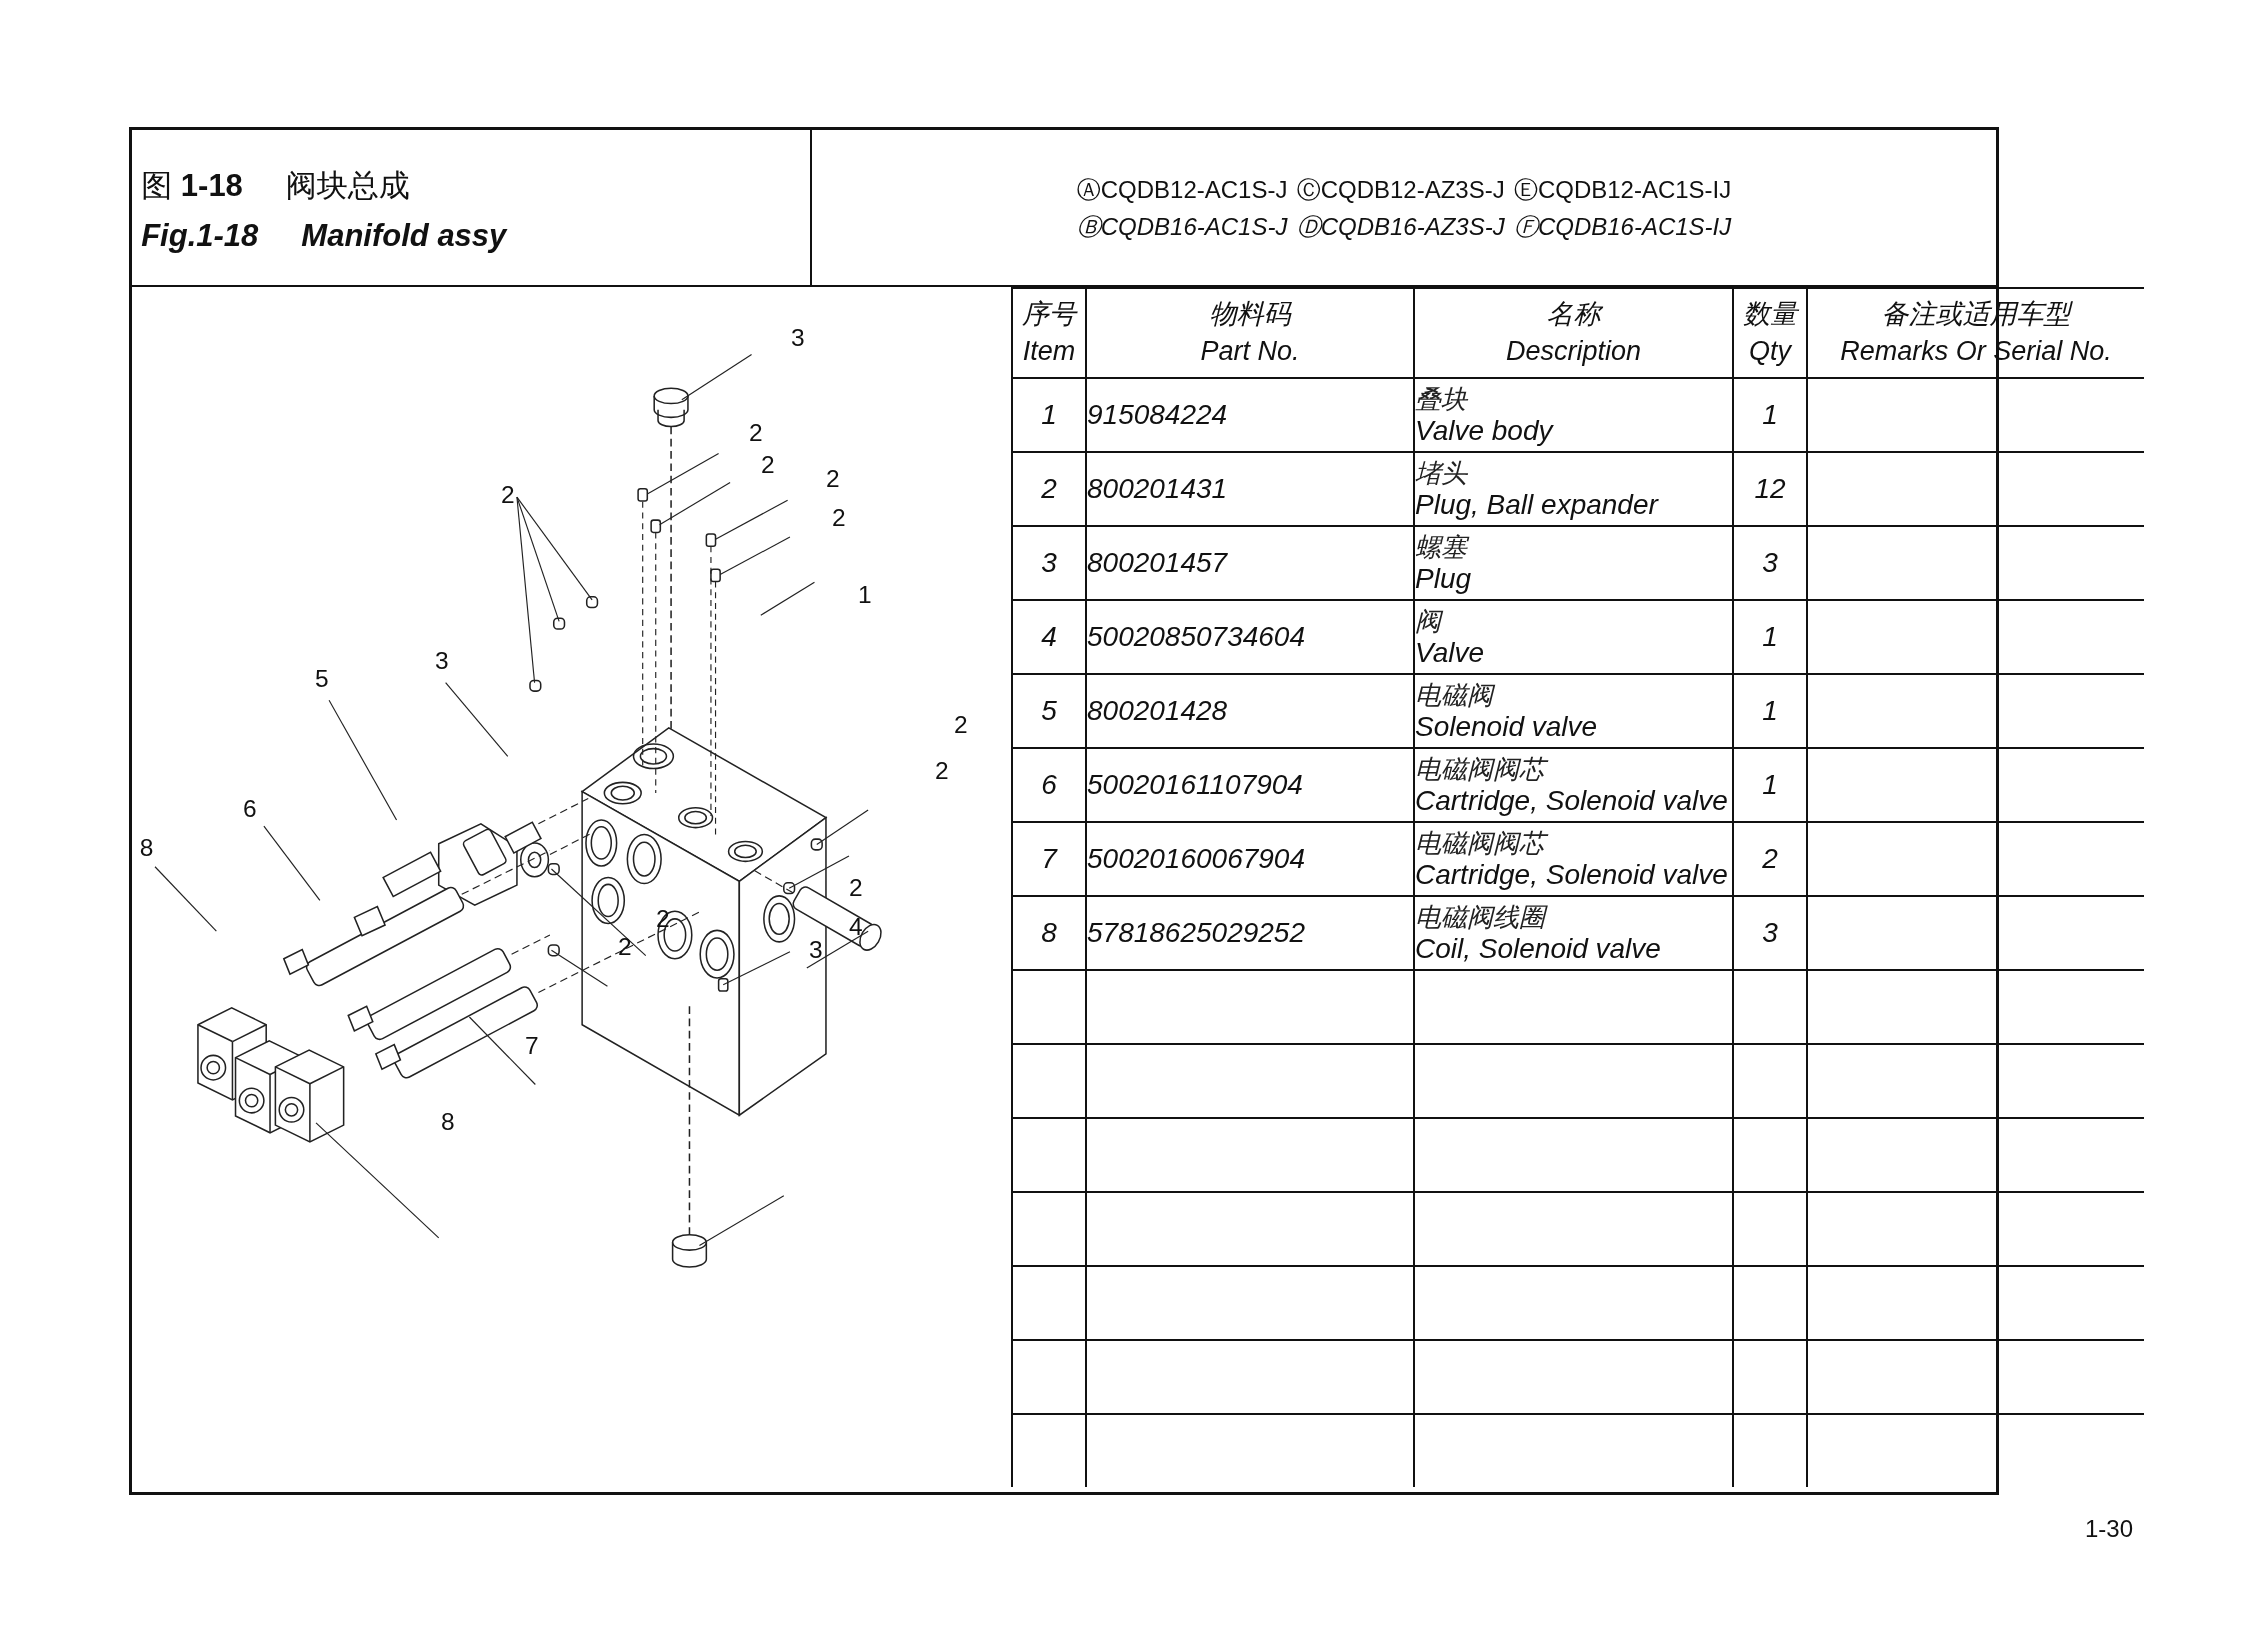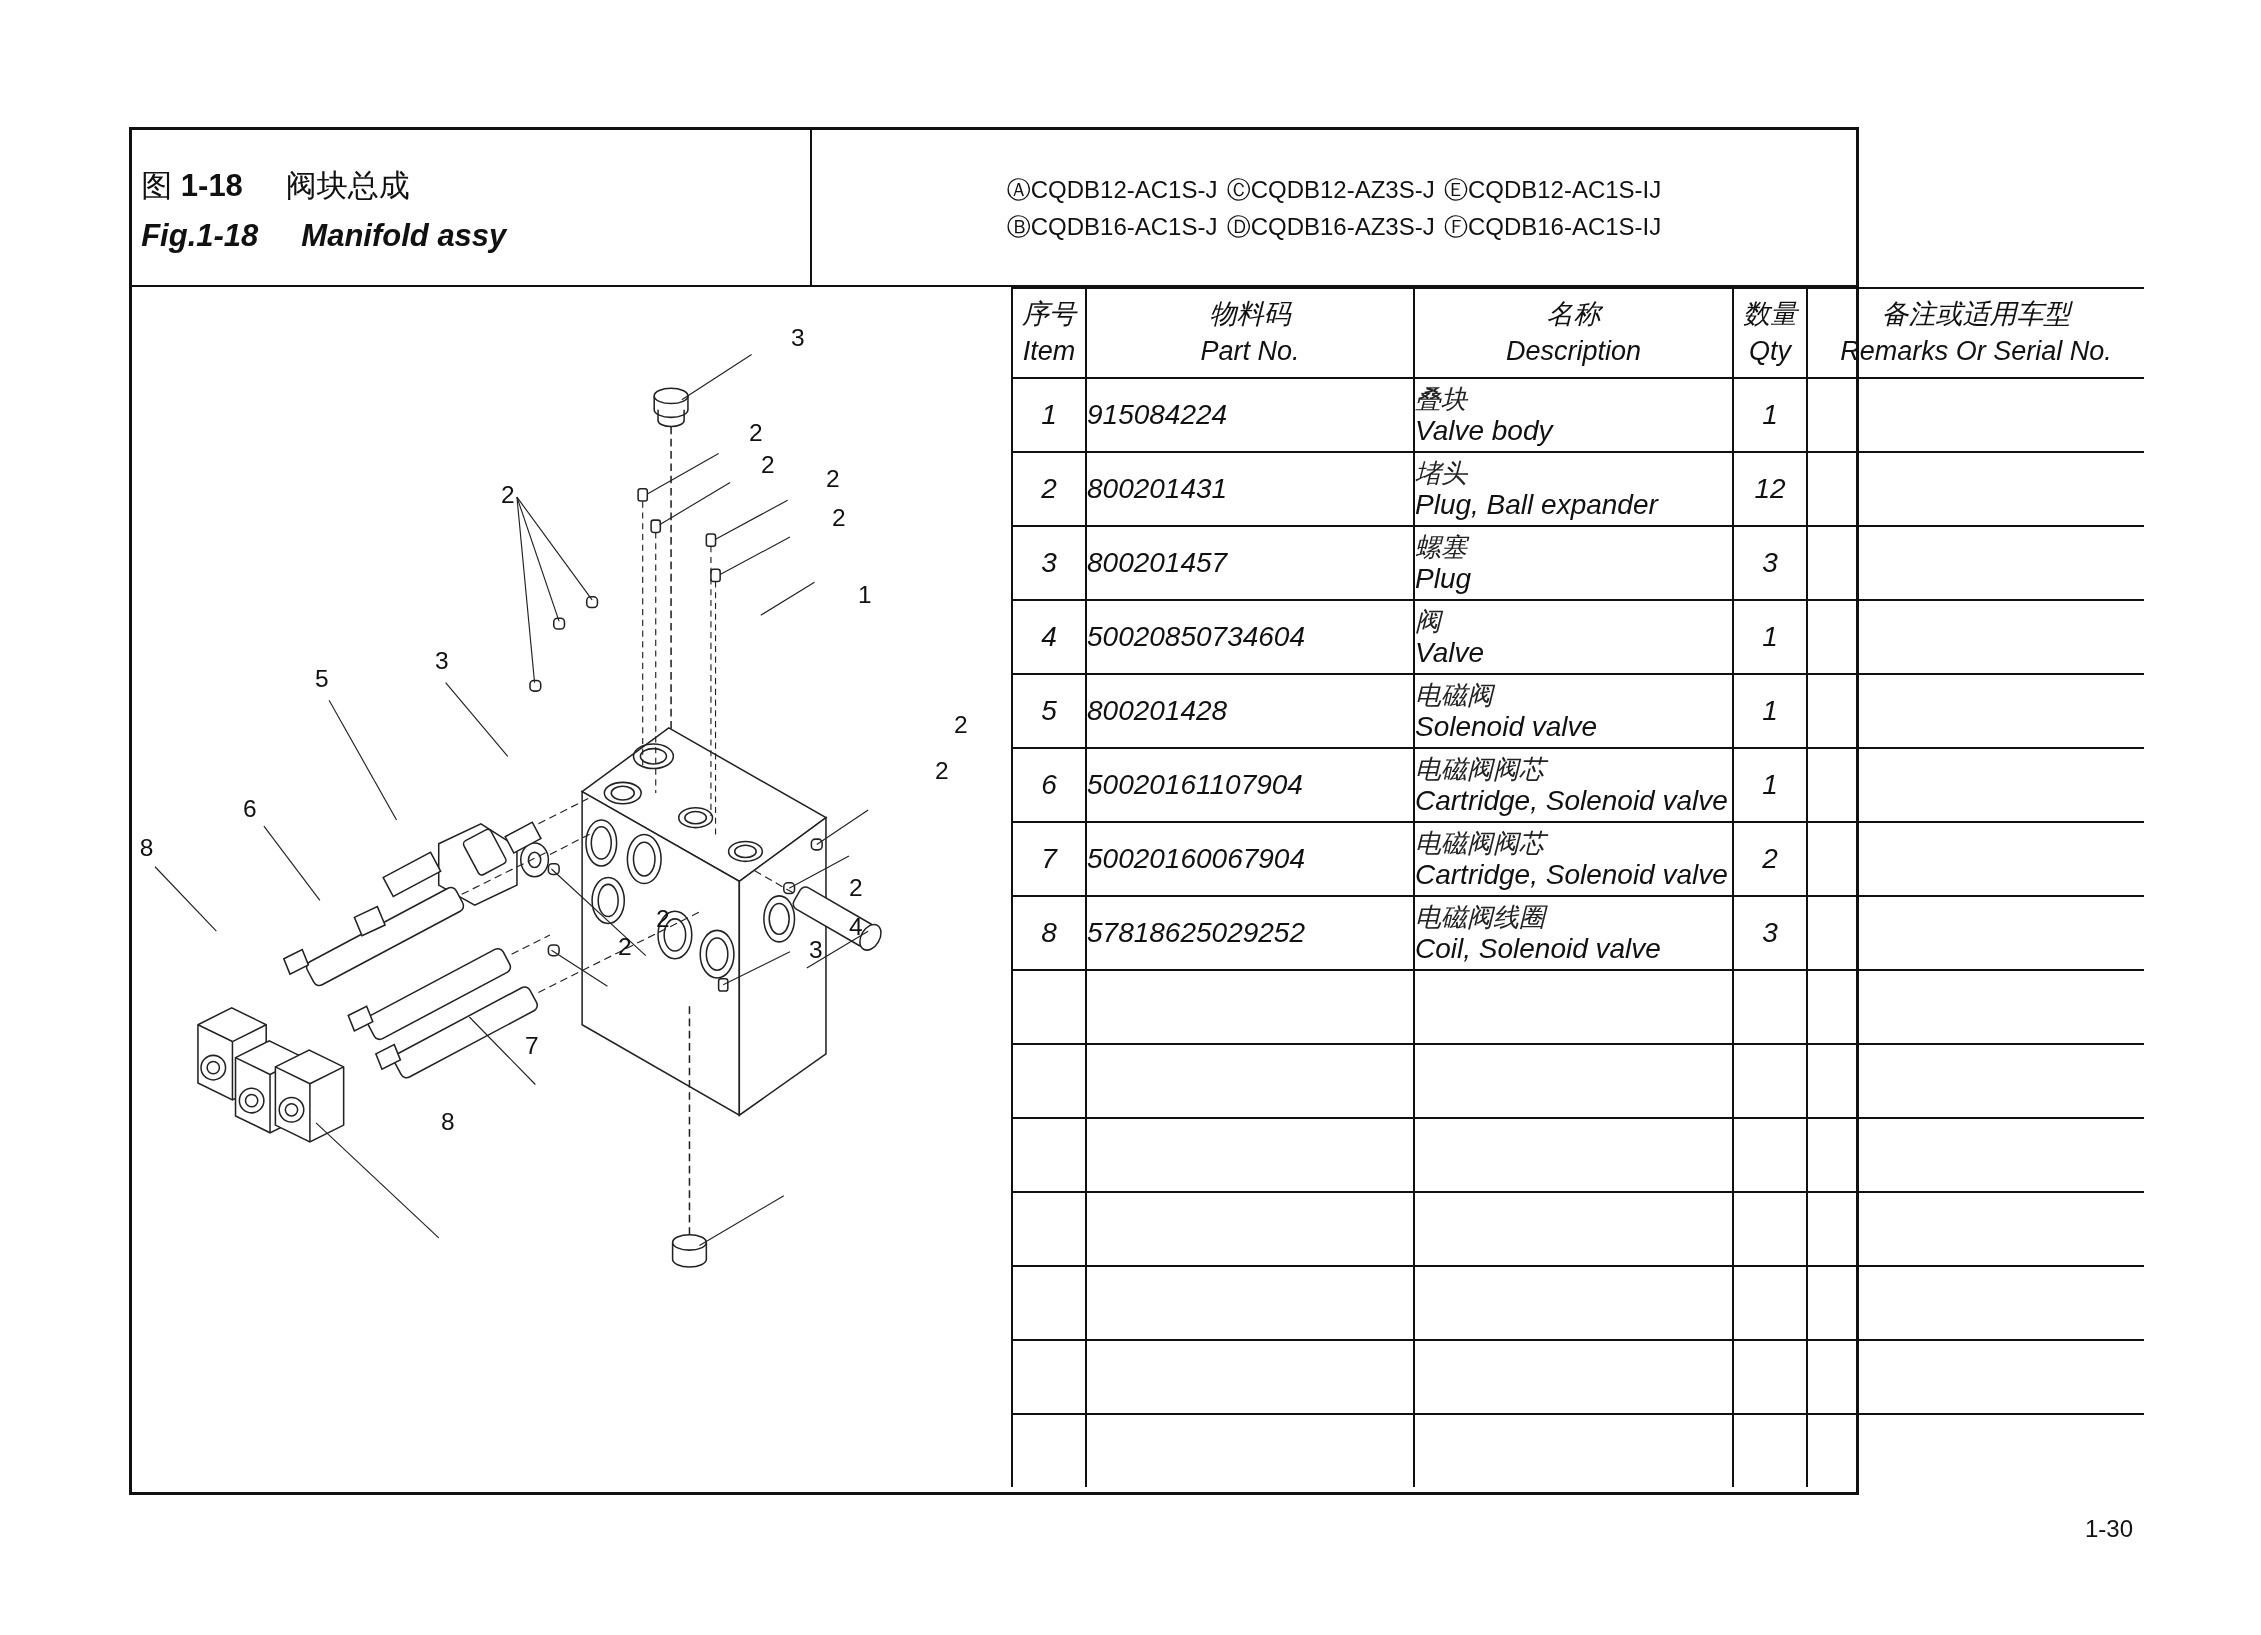--- a/index.html
+++ b/index.html
@@ -1,29 +1,29 @@
 <!DOCTYPE html>
 <html style="font-size:12.3px"><head>
 <meta charset="utf-8">
 <style>
   html, body { margin:0; padding:0; background:#ffffff; }
   body { width:2261px; height:1635px; position:relative; overflow:hidden;
          font-family:"Liberation Sans", "DejaVu Sans", sans-serif; color:#111; }
-  .frame { position:absolute; left:129px; top:127px; width:1730px; height:1368px;
+  .frame { position:absolute; left:129px; top:127px; width:1870px; height:1368px;
            border:3.8px solid #111; box-sizing:border-box; }
   .hdr-left { position:absolute; left:0; top:0; width:680px; height:156px;
               border-right:2.3px solid #111; box-sizing:border-box; }
   .hdr-bottom { position:absolute; left:0; top:155px; width:100%; height:0; border-top:2.3px solid #111; }
   .title-cn { position:absolute; left:9.2px; top:37px; font-size:31px; line-height:37px; white-space:nowrap; }
   .title-en { position:absolute; left:9.2px; top:87px; font-size:31px; line-height:37px; font-weight:bold; white-space:nowrap;font-style:italic; }
   .title-cn .num { font-weight:bold; }
   .title-cn .gap, .title-en .gap { display:inline-block; width:43px; }
   .models { position:absolute; left:680px; top:0; right:0; height:156px; }
   .model-line { position:absolute; left:0; right:0; text-align:center; font-size:24px; line-height:34px; white-space:nowrap; }
-  .model-line.l1 { top:43px; } .model-line.l2 { top:80px; }
+  .model-line.l1 { top:43px; } .model-line.l2 { top:80px;font-style:italic; }
   .model-line span { margin:0 4.6px; }
   .drawing { position:absolute; left:0; top:157px; width:878px; height:1207px; }
   .drawing svg { position:absolute; left:0; top:0; }
   .callout { position:absolute; font-size:24.5px; line-height:26px; }
   table.parts { position:absolute; left:879px; top:157px; width:1131px; border-collapse:collapse;
                 table-layout:fixed;font-style:italic; }
   table.parts th, table.parts td { border:2.3px solid #111; padding:0; font-weight:normal; }
   table.parts tr > *:last-child { border-right:none; }
   table.parts th { height:88px; font-size:27px; line-height:37px; text-align:center; vertical-align:middle; }
   table.parts td { height:72px; font-size:28px; vertical-align:middle; }

